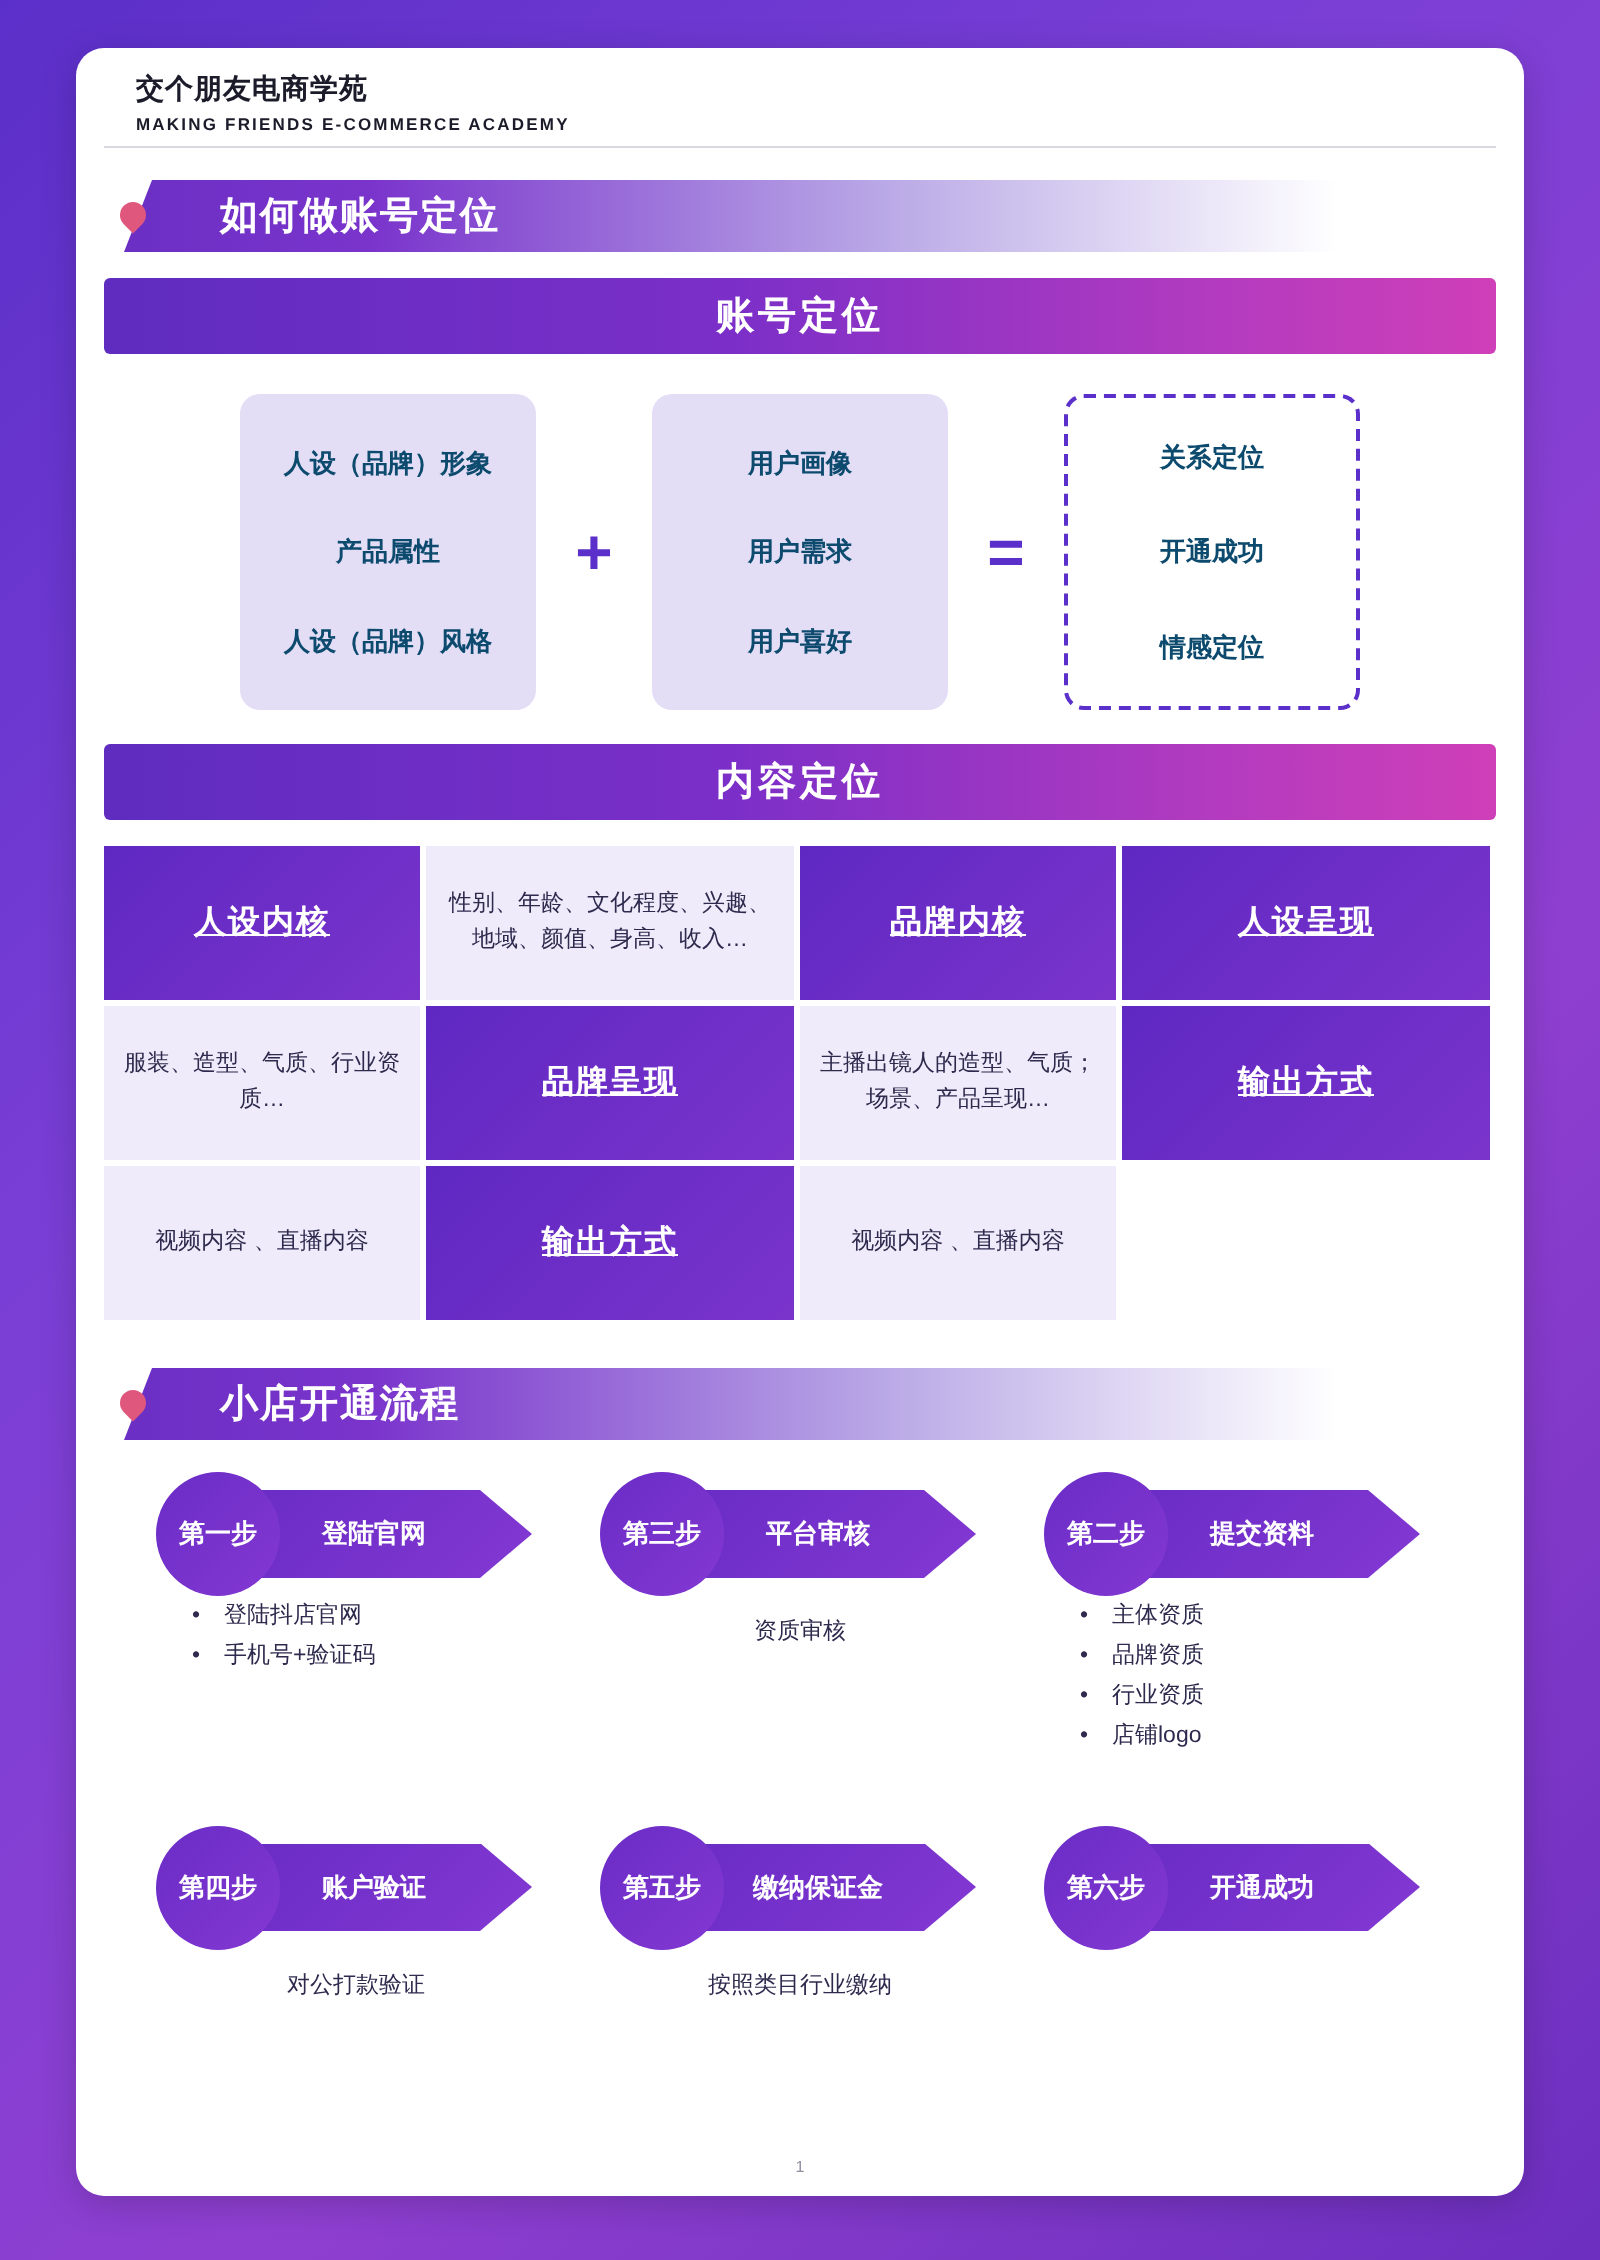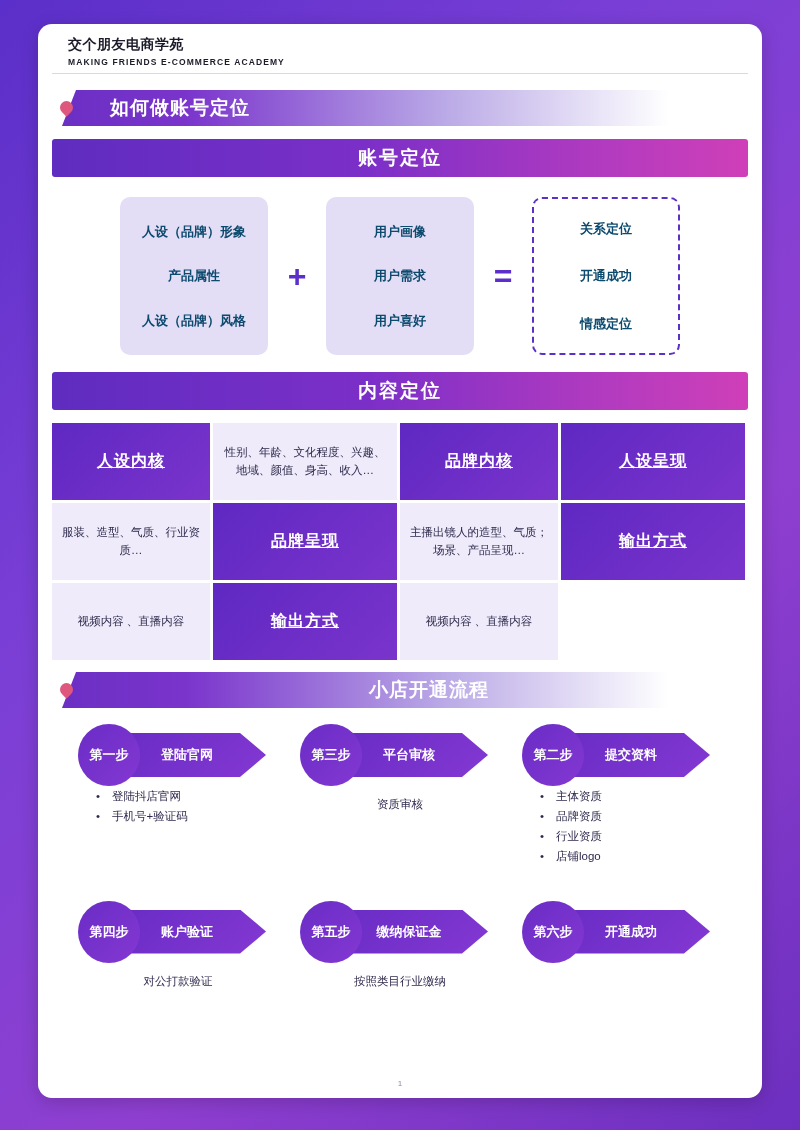--- a/index.html
+++ b/index.html
@@ -309,21 +309,21 @@
     <div class="cell-text">服装、造型、气质、行业资质…</div>
     <div class="cell-label">品牌呈现</div>
     <div class="cell-text">主播出镜人的造型、气质；场景、产品呈现…</div>
 
     <div class="cell-label">输出方式</div>
     <div class="cell-text">视频内容 、直播内容</div>
     <div class="cell-label">输出方式</div>
     <div class="cell-text">视频内容 、直播内容</div>
   </div>
 
-  <div class="section-head" style="margin-top:12px;justify-content:center;">
+  <div class="section-head" style="margin-top:24px;">
     <div class="ribbon"></div>
     <div class="ribbon-dot"></div>
     <div class="section-title">小店开通流程</div>
   </div>
 
   <div class="flow">
     <div class="flow-row">
       <div class="step-col">
         <div class="step">
           <div class="step-circle">第一步</div>

